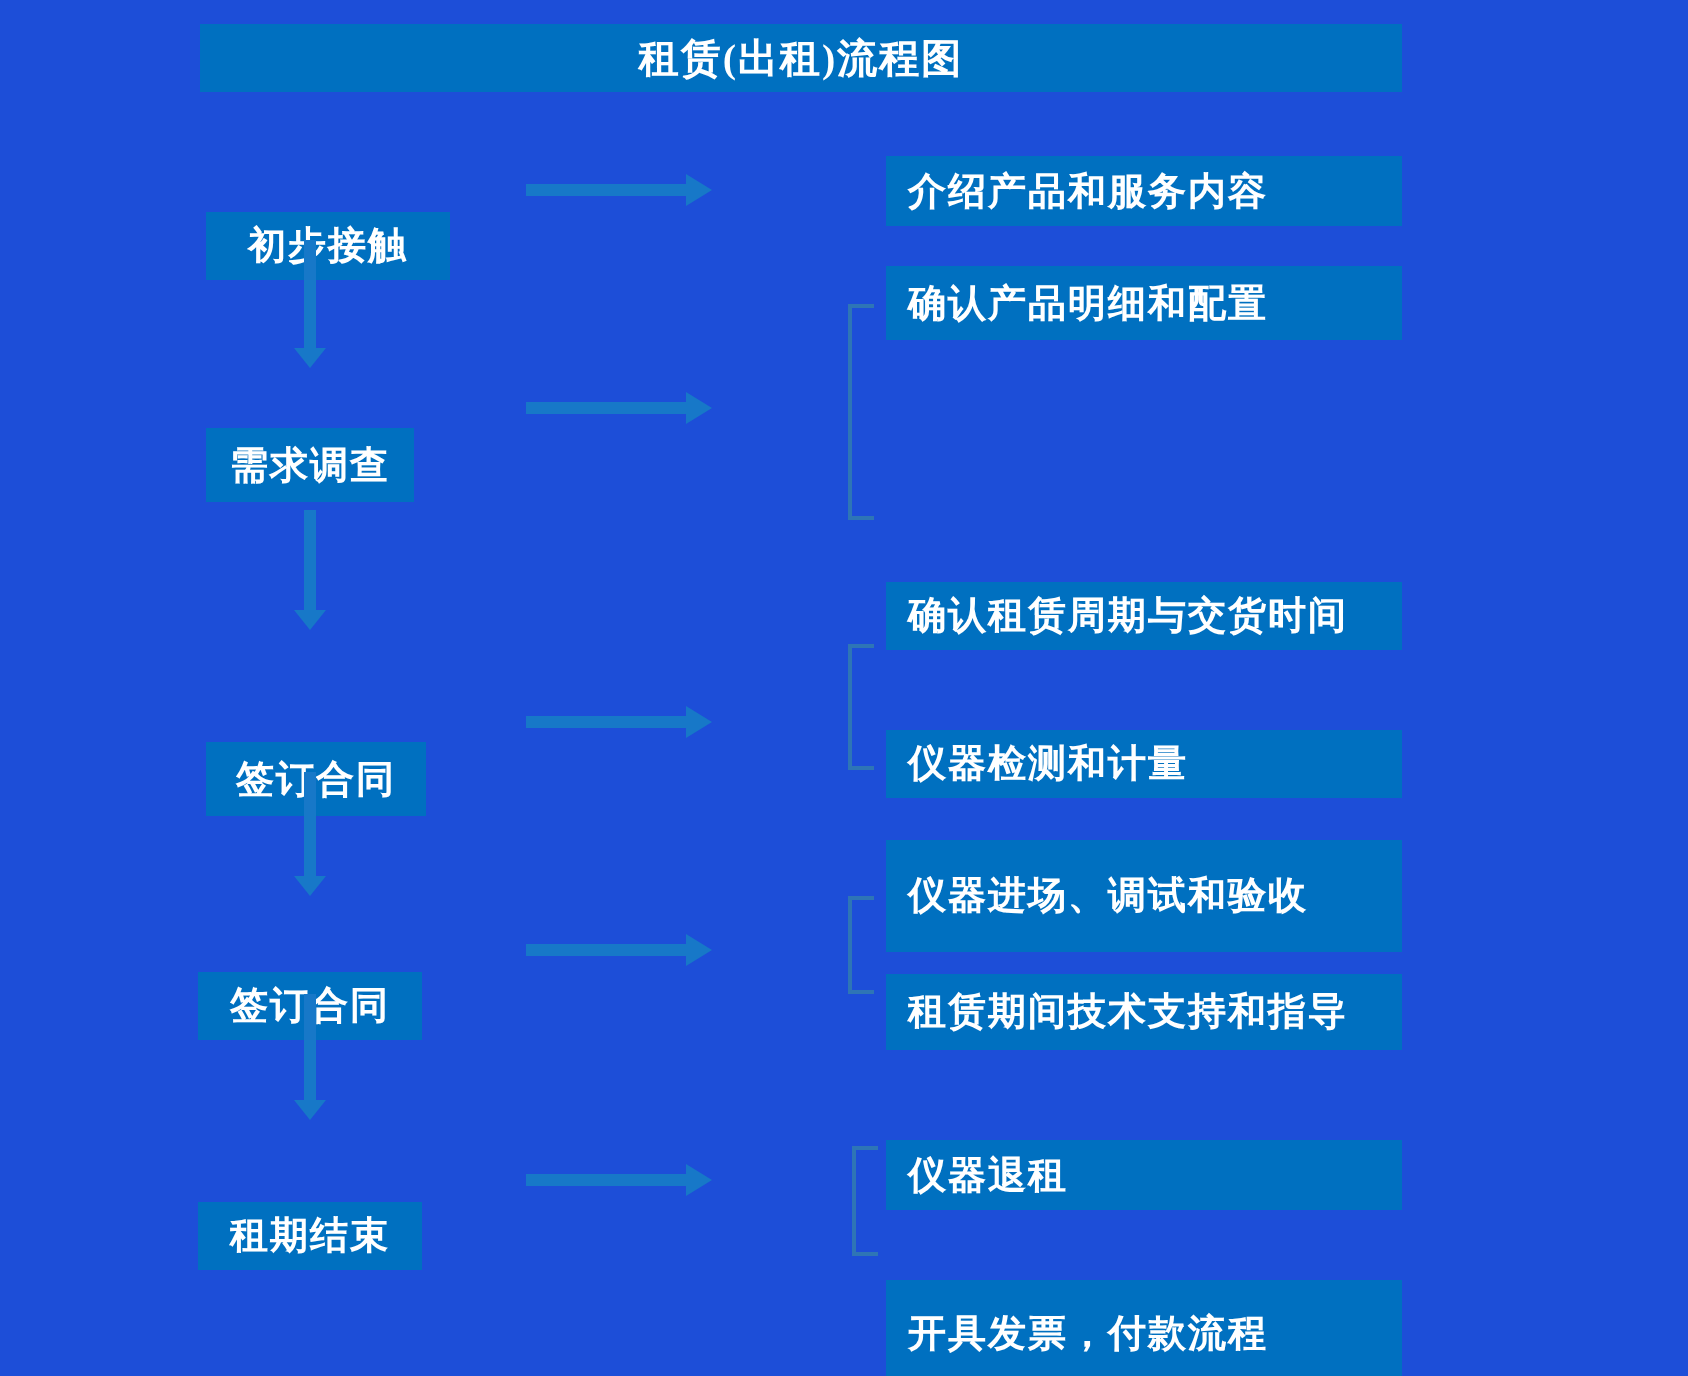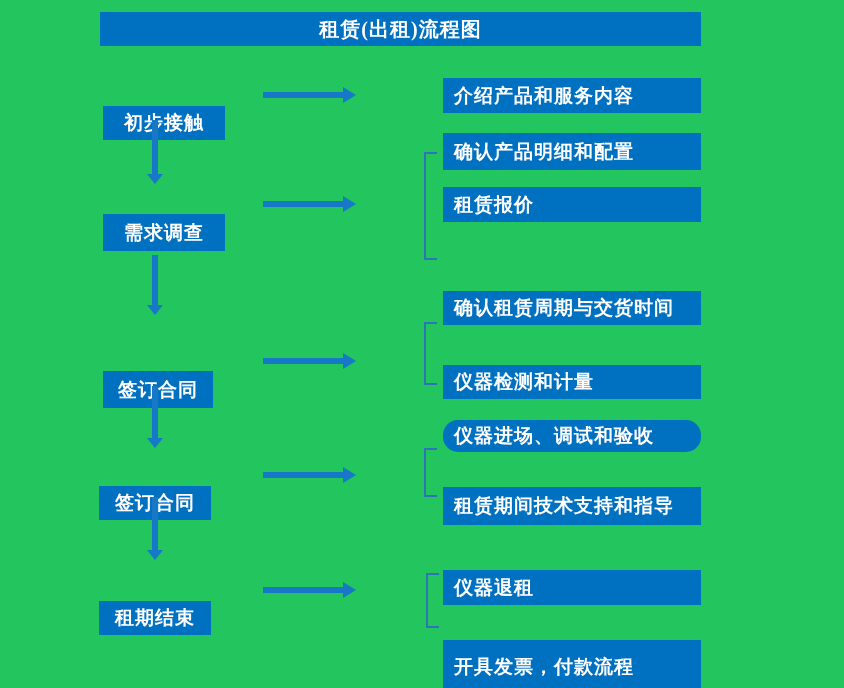--- a/index.html
+++ b/index.html
@@ -1,19 +1,19 @@
 <!DOCTYPE html>
 <html style="--box-blue: #0070C0; --arrow-blue: #1778C8; --bracket-blue: #2E75B6; --text-white: #FFFFFF;"><head>
 <meta charset="utf-8">
 <style>
   html, body { margin:0; padding:0; }
   .canvas {
     position:relative;
     width:844px; height:688px;
-    background:#22c55e;
+    background:#1d4ed8;
     overflow:hidden;
     font-family:"Liberation Serif","DejaVu Serif",serif;
   }
 
   
   .box {
     position:absolute;
     background:var(--box-blue,#0070C0);
     color:var(--text-white,#ffffff);
     display:flex; align-items:center;
@@ -27,33 +27,33 @@
   .title-bar {
     position:absolute; left:100px; top:12px; width:601px; height:34px;
     background:var(--box-blue,#0070C0);
     color:var(--text-white,#ffffff);
     display:flex; align-items:center; justify-content:center;
     font-weight:bold; font-size:20px; letter-spacing:1px;
   }
 
   
   .s1 { left:103px; top:78px;  width:122px; height:34px; }
-  .s2 { left:103px; top:186px; width:122px; height:37px;font-family:Liberation Mono, monospace; }
+  .s2 { left:103px; top:186px; width:104px; height:37px;font-family:Liberation Mono, monospace; }
   .s3 { left:103px; top:343px; width:110px; height:37px; }
   .s4 { left:99px;  top:458px; width:112px; height:34px; }
   .s5 { left:99px;  top:573px; width:112px; height:34px;text-align:center; }
 
   
   .d1-1 { top:78px;  height:35px; }
   .d2-1 { top:133px; height:37px; }
   .d2-2 { top:187px; height:35px; }
   .d2-3 { top:243px; height:34px;margin-top:48px; }
   .d3-1 { top:313px; height:34px; }
   .d3-2 { top:365px; height:34px; }
-  .d4-1 { top:420px; height:32px;border-radius:15px; }
+  .d4-1 { top:420px; height:56px; }
   .d4-2 { top:487px; height:38px; }
   .d5-1 { top:557px; height:35px;margin-top:13px; }
   .d5-2 { top:640px; height:54px; }
 
   
   .harrow { position:absolute; width:93px; height:16px; }
   .harrow .shaft {
     position:absolute; left:0; top:5px; width:80px; height:6px;
     background:var(--arrow-blue,#1778C8);
   }
@@ -150,21 +150,20 @@
     </div>
 
   <div class="bracket b2"></div>
   <div class="bracket b3"></div>
   <div class="bracket b4"></div>
   <div class="bracket b5"></div>
 
   <div class="box detail d2-1">确认产品明细和配置</div>
 
   <div class="box detail d1-1">介绍产品和服务内容</div>
-  <div class="box detail d2-2">租赁报价</div>
   <div class="box detail d2-3">确认租赁周期与交货时间</div>
 
   <div class="box detail d3-2">仪器检测和计量</div>
 
   <div class="box detail d4-1">仪器进场、调试和验收</div>
   <div class="box detail d4-2">租赁期间技术支持和指导</div>
 
   <div class="box detail d5-1">仪器退租</div>
   <div class="box detail d5-2">开具发票，付款流程</div>
 

